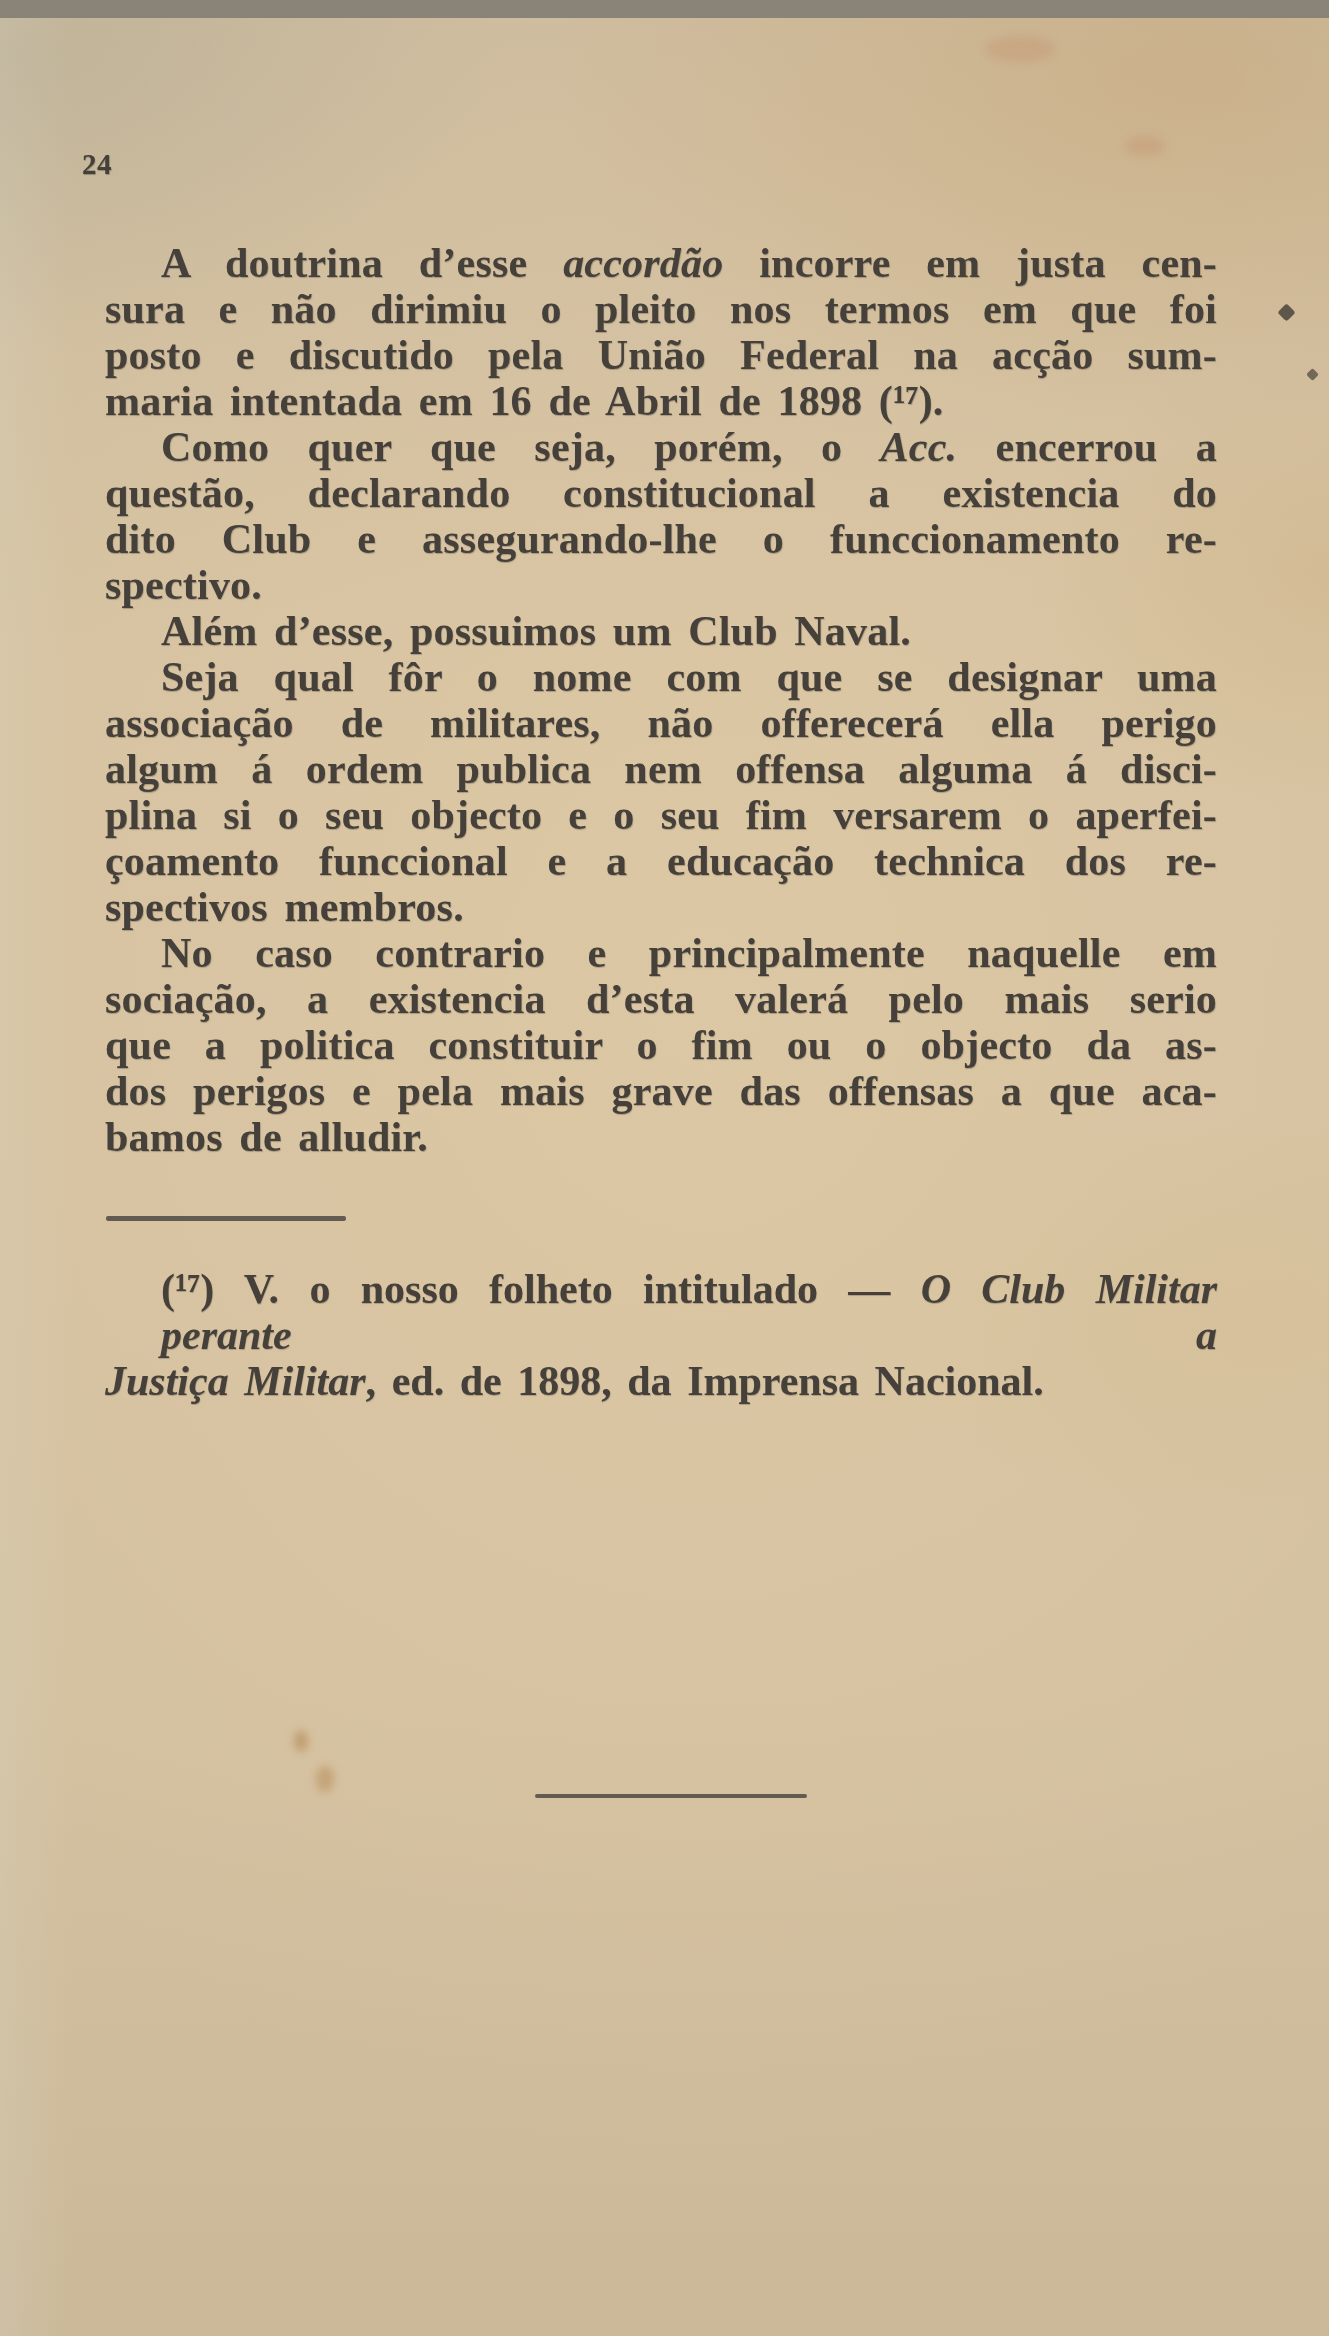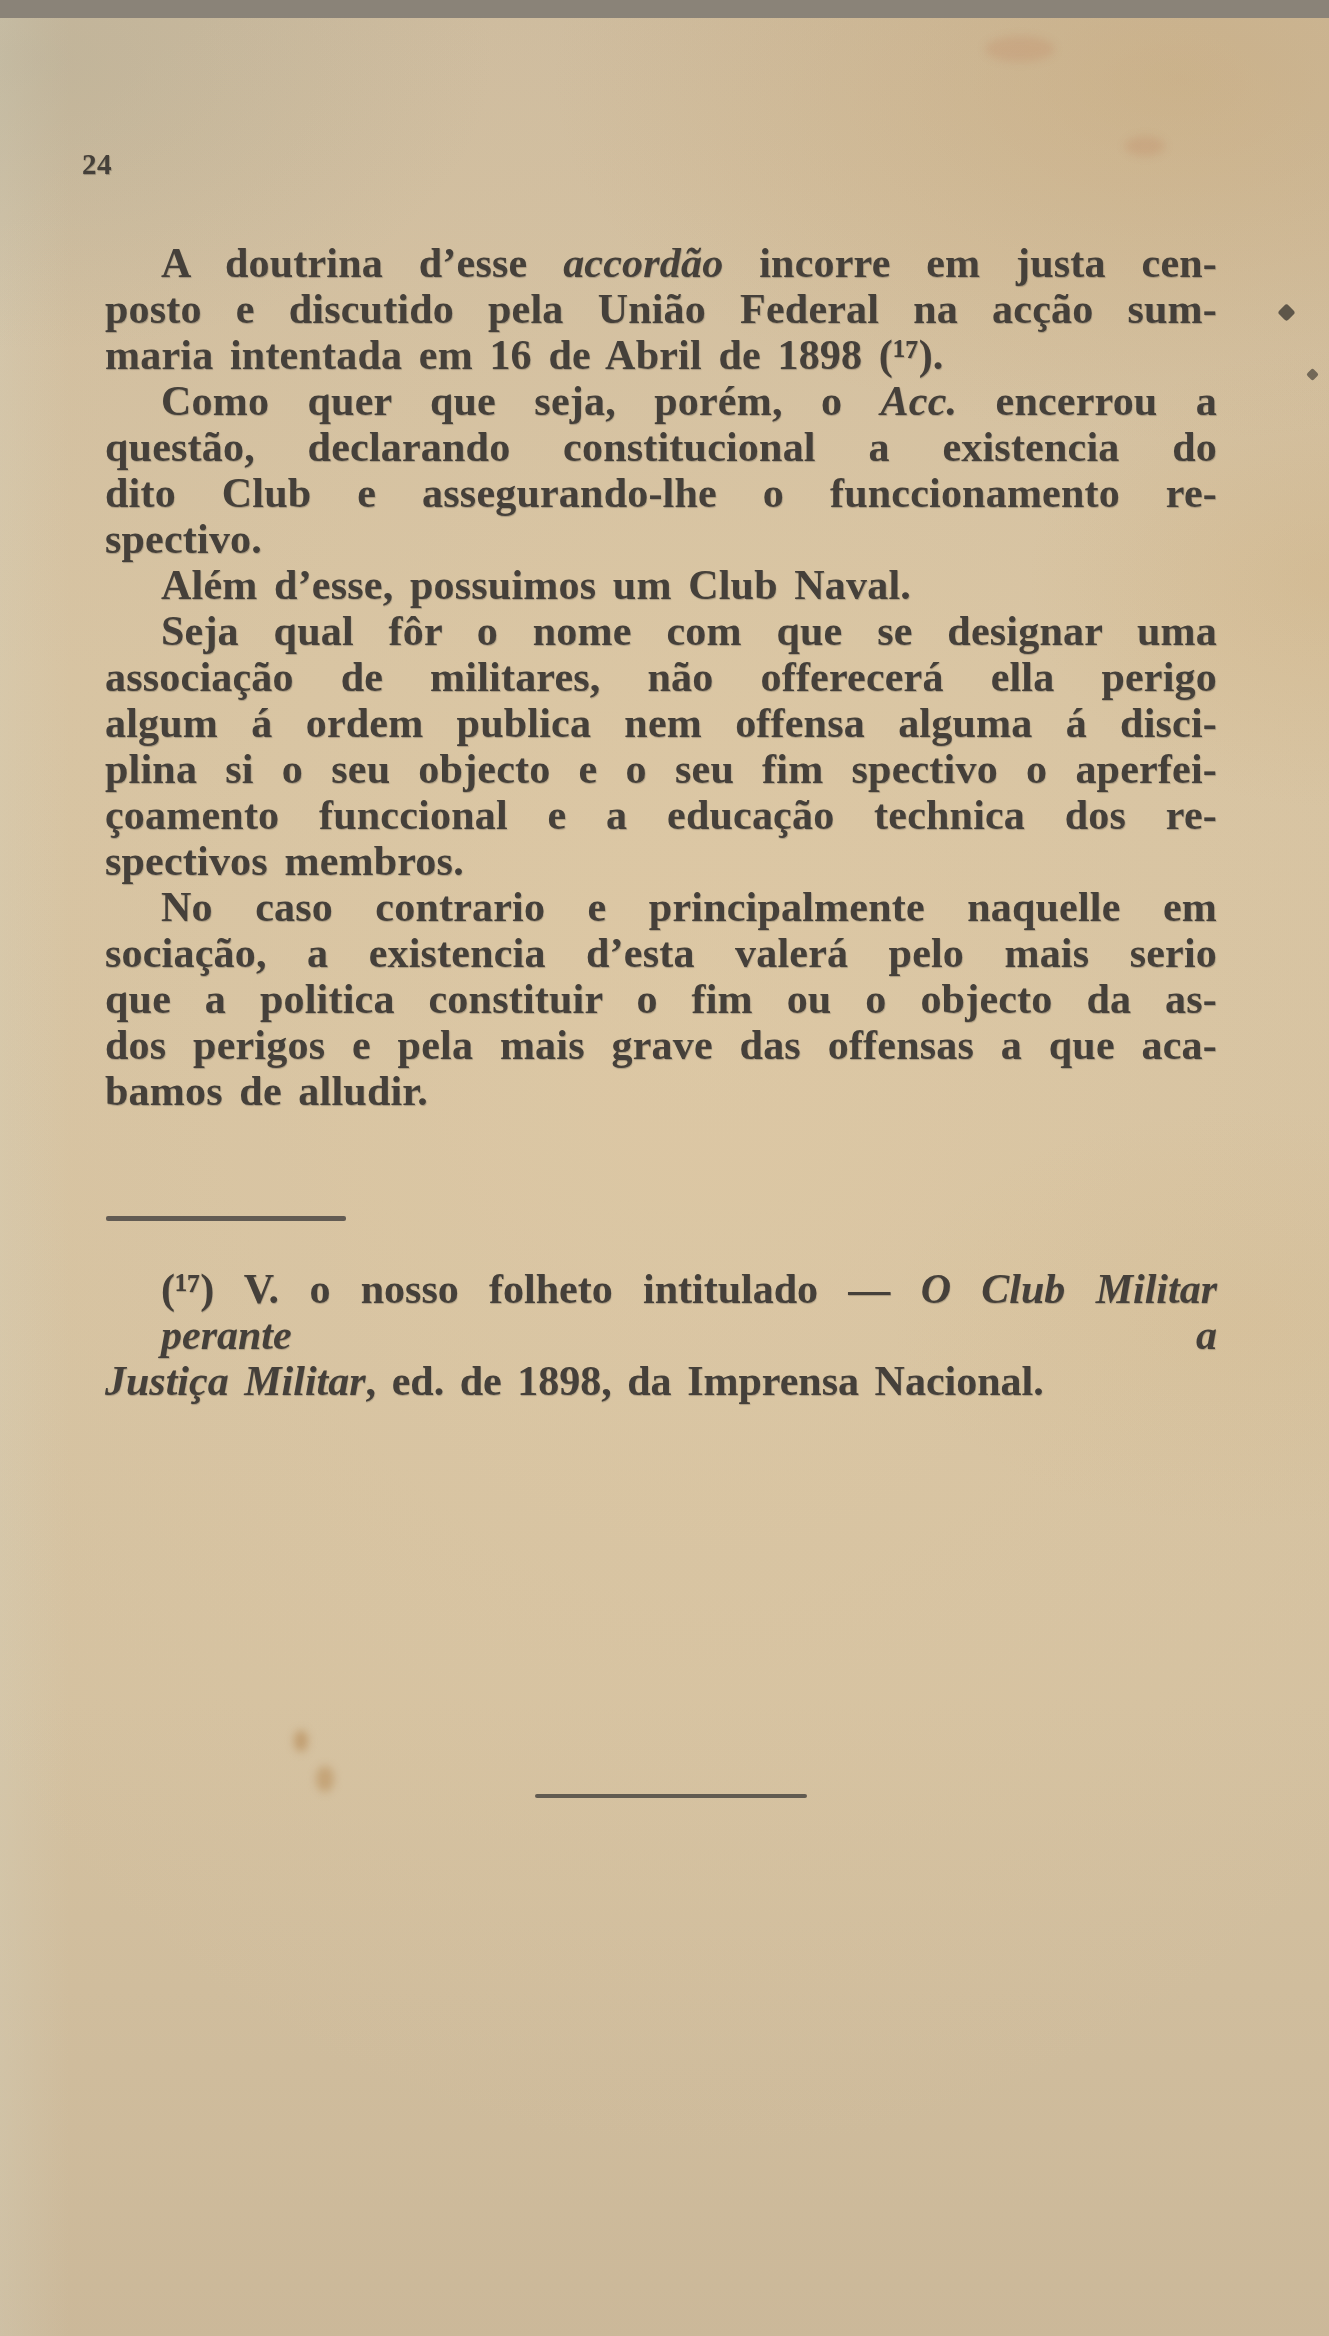--- a/index.html
+++ b/index.html
@@ -68,37 +68,38 @@
 
 <div class="page">
 
   <div class="header">
     <span class="page-number">24</span>
   </div>
 
   <div class="body-text" id="body-text">
       <div>
         <div class="line indent"><span>A doutrina d’esse </span><em>accordão</em><span> incorre em justa cen-</span></div>
+        <div class="line"><span>sura e não dirimiu o pleito nos termos em que foi</span></div>
         <div class="line"><span>posto e discutido pela União Federal na acção sum-</span></div>
         <div class="line last"><span>maria intentada em 16 de Abril de 1898 (¹⁷).</span></div>
       </div>
       <div>
         <div class="line indent"><span>Como quer que seja, porém, o </span><em>Acc.</em><span> encerrou a</span></div>
         <div class="line"><span>questão, declarando constitucional a existencia do</span></div>
         <div class="line"><span>dito Club e assegurando-lhe o funccionamento re-</span></div>
         <div class="line last"><span>spectivo.</span></div>
       </div>
       <div>
         <div class="line last indent"><span>Além d’esse, possuimos um Club Naval.</span></div>
       </div>
       <div>
         <div class="line indent"><span>Seja qual fôr o nome com que se designar uma</span></div>
         <div class="line"><span>associação de militares, não offerecerá ella perigo</span></div>
         <div class="line"><span>algum á ordem publica nem offensa alguma á disci-</span></div>
-        <div class="line"><span>plina si o seu objecto e o seu fim spectivo o aperfei-</span></div>
+        <div class="line"><span>plina si o seu objecto e o seu fim versarem o aperfei-</span></div>
         <div class="line"><span>çoamento funccional e a educação technica dos re-</span></div>
         <div class="line last"><span>spectivos membros.</span></div>
       </div>
       <div>
         <div class="line indent"><span>No caso contrario e principalmente naquelle em</span></div>
         <div class="line"><span>sociação, a existencia d’esta valerá pelo mais serio</span></div>
         <div class="line"><span>que a politica constituir o fim ou o objecto da as-</span></div>
         <div class="line"><span>dos perigos e pela mais grave das offensas a que aca-</span></div>
         <div class="line last"><span>bamos de alludir.</span></div>
       </div>

